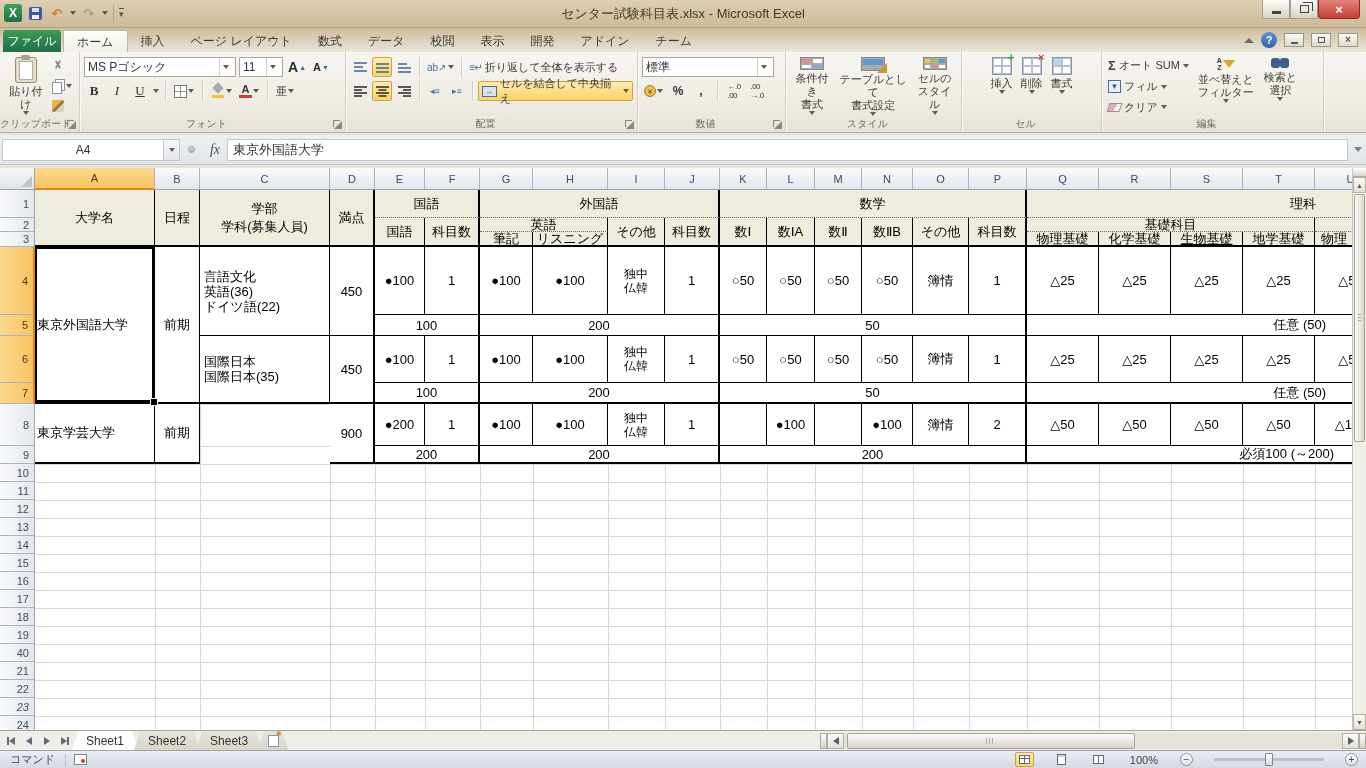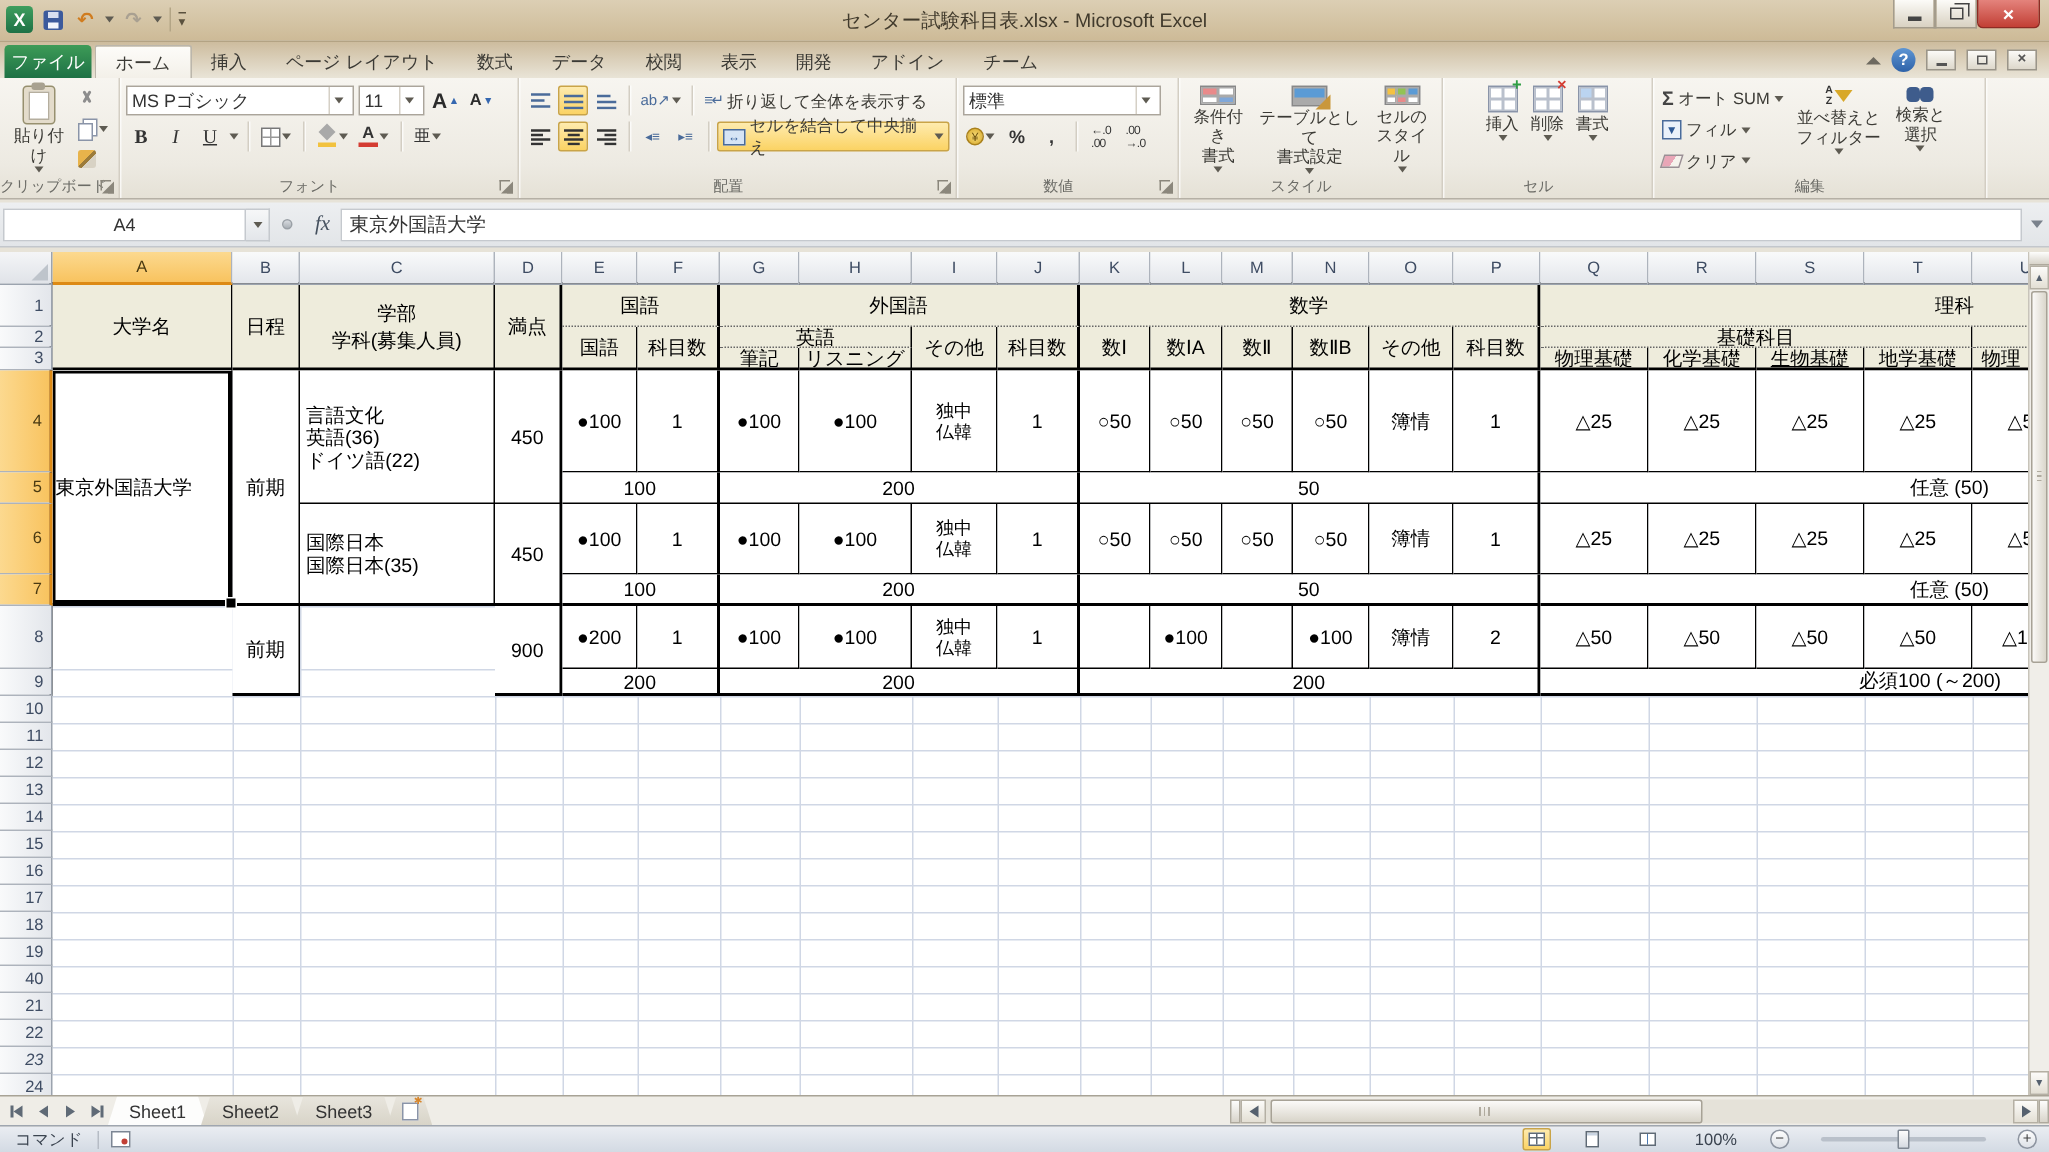--- a/index.html
+++ b/index.html
@@ -725,20 +725,21 @@
           <div class="tc c r2" style="grid-area: 6 / 16 / span 1 / span 1;">1</div>
           <div class="tc c" style="grid-area: 6 / 17 / span 1 / span 1;">△25</div>
           <div class="tc c" style="grid-area: 6 / 18 / span 1 / span 1;">△25</div>
           <div class="tc c" style="grid-area: 6 / 19 / span 1 / span 1;">△25</div>
           <div class="tc c" style="grid-area: 6 / 20 / span 1 / span 1;">△25</div>
           <div class="tc c" style="grid-area: 6 / 21 / span 1 / span 1;">△50</div>
           <div class="tc c b2 r2" style="grid-area: 7 / 5 / span 1 / span 2;">100</div>
           <div class="tc c b2 r2" style="grid-area: 7 / 7 / span 1 / span 4;">200</div>
           <div class="tc c b2 r2" style="grid-area: 7 / 11 / span 1 / span 6;">50</div>
           <div class="tc c b2 opt" style="grid-area: 7 / 17 / span 1 / span 5;">任意 (50)</div>
+          <div class="tc c b2 al" style="grid-area: 8 / 1 / span 2 / span 1;">東京学芸大学</div>
           <div class="tc c b2" style="grid-area: 8 / 2 / span 2 / span 1;">前期</div>
           <div class="tc c b2 r2" style="grid-area: 8 / 4 / span 2 / span 1;">900</div>
           <div class="tc c" style="grid-area: 8 / 5 / span 1 / span 1;">●200</div>
           <div class="tc c r2" style="grid-area: 8 / 6 / span 1 / span 1;">1</div>
           <div class="tc c" style="grid-area: 8 / 7 / span 1 / span 1;">●100</div>
           <div class="tc c" style="grid-area: 8 / 8 / span 1 / span 1;">●100</div>
           <div class="tc c pre sm" style="grid-area: 8 / 9 / span 1 / span 1;">独中
 仏韓</div>
           <div class="tc c r2" style="grid-area: 8 / 10 / span 1 / span 1;">1</div>
           <div class="tc c" style="grid-area: 8 / 11 / span 1 / span 1;"></div>

